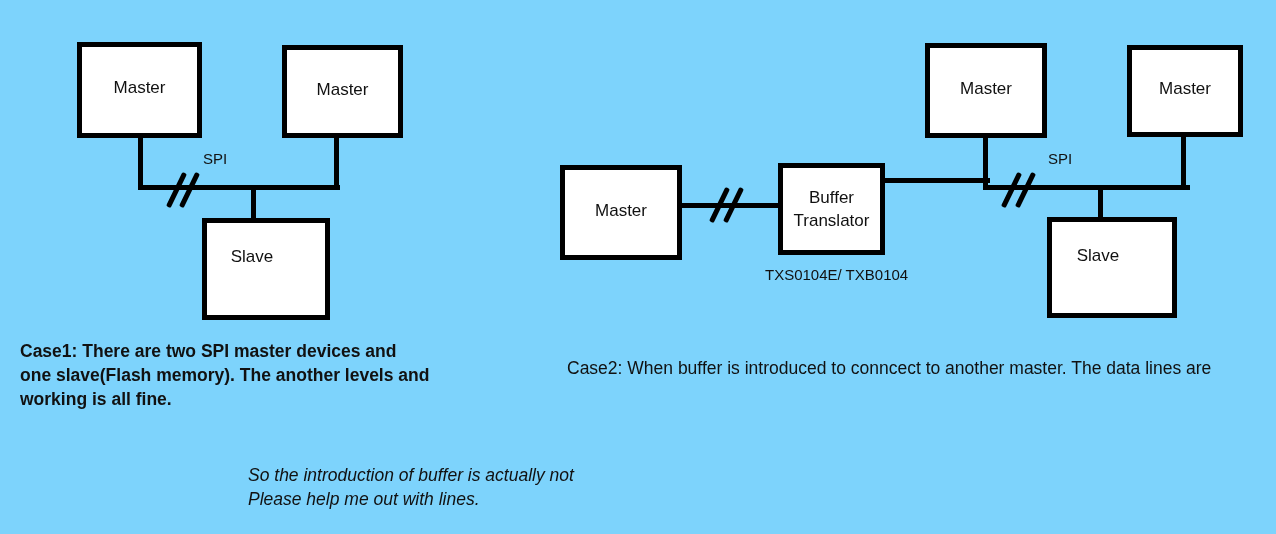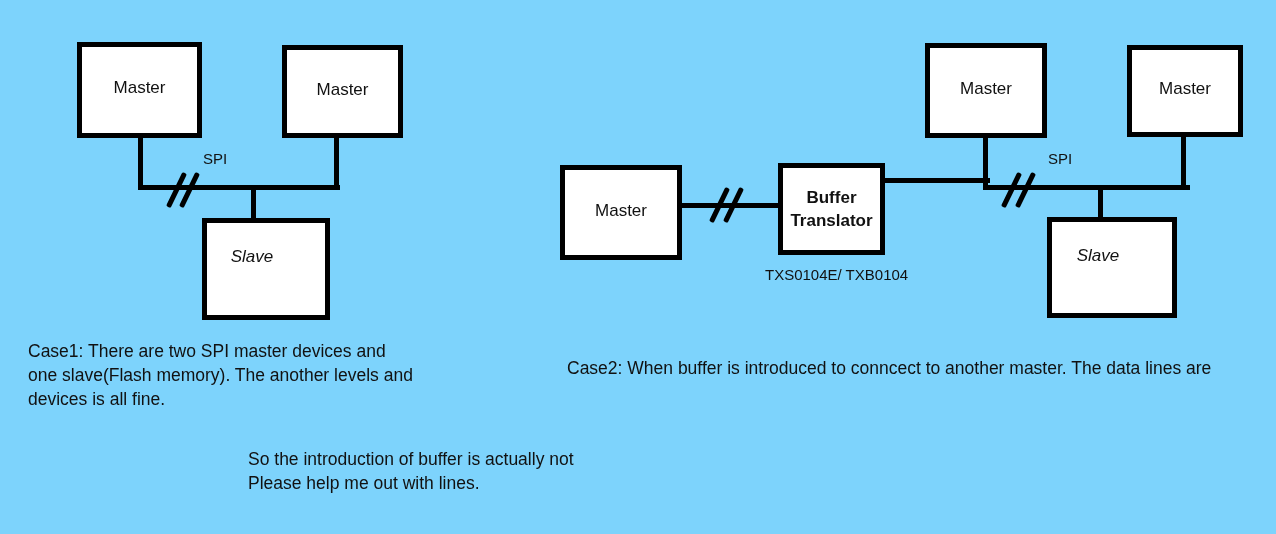--- a/index.html
+++ b/index.html
@@ -20,21 +20,21 @@
     box-sizing: border-box;
     border: 5px solid #000000;
     background: #ffffff;
     display: flex;
     align-items: center;
     justify-content: center;
     font-size: 17px;
     color: #111111;
   }
   .box .lbl { transform: translateY(-2px); }
-  .box.slave .lbl { transform: translate(-14px, -12px); font-style: italic; }
+  .box.slave .lbl { transform: translate(-14px, -12px); }
   .box.buffer { text-align: center; line-height: 23px; }
   .box.buffer .lbl { transform: translateY(0); white-space: pre-line; }
   .hline, .vline {
     position: absolute;
     background: #000000;
   }
   .slash {
     position: absolute;
     width: 5px;
     height: 38px;
@@ -77,31 +77,31 @@
   <div class="vline" style="left:138px; top:138px; width:5px; height:52px;"></div>
   <div class="vline" style="left:334px; top:138px; width:5px; height:52px;"></div>
   <div class="hline" style="left:138px; top:185px; width:202px; height:5px;"></div>
   <div class="vline" style="left:251px; top:190px; width:5px; height:28px;"></div>
 
   <div class="slash" style="left:174px; top:171px;"></div>
   <div class="slash" style="left:187px; top:171px;"></div>
 
   <div class="diagram-label" style="left:203px; top:150px;">SPI</div>
 
-  <div class="caption" style="left:28px; top:339px;">
+  <div class="caption" style="left:20px; top:339px;font-weight:bold;">
     <div>Case1: There are two SPI master devices and</div>
     <div>one slave(Flash memory). The another levels and</div>
-    <div>devices is all fine.</div>
+    <div>working is all fine.</div>
   </div>
 
   <div class="box" style="left:560px; top:165px; width:122px; height:95px;">
     <span class="lbl">Master</span>
   </div>
 
-  <div class="box buffer" style="left:778px; top:163px; width:107px; height:92px;font-weight:bold;">
+  <div class="box buffer" style="left:778px; top:163px; width:107px; height:92px;">
     <span class="lbl">Buffer
 Translator</span>
   </div>
 
   <div class="box" style="left:925px; top:43px; width:122px; height:95px;">
     <span class="lbl">Master</span>
   </div>
 
   <div class="box" style="left:1127px; top:45px; width:116px; height:92px;">
     <span class="lbl">Master</span>
@@ -126,18 +126,18 @@
   <div class="slash" style="left:1023px; top:171px;"></div>
 
   <div class="diagram-label" style="left:1048px; top:150px;">SPI</div>
 
   <div class="diagram-label" style="left:765px; top:266px;">TXS0104E/ TXB0104</div>
 
   <div class="caption case2" style="left:567px; top:356px;">
     <div>Case2: When buffer is introduced to conncect to another master. The data lines are</div>
   </div>
 
-  <div class="caption" style="left:248px; top:447px;">
+  <div class="caption" style="left:248px; top:463px;font-style:italic;">
     <div>So the introduction of buffer is actually not</div>
     <div>Please help me out with lines.</div>
   </div>
 
 </div>
 
 </body></html>

